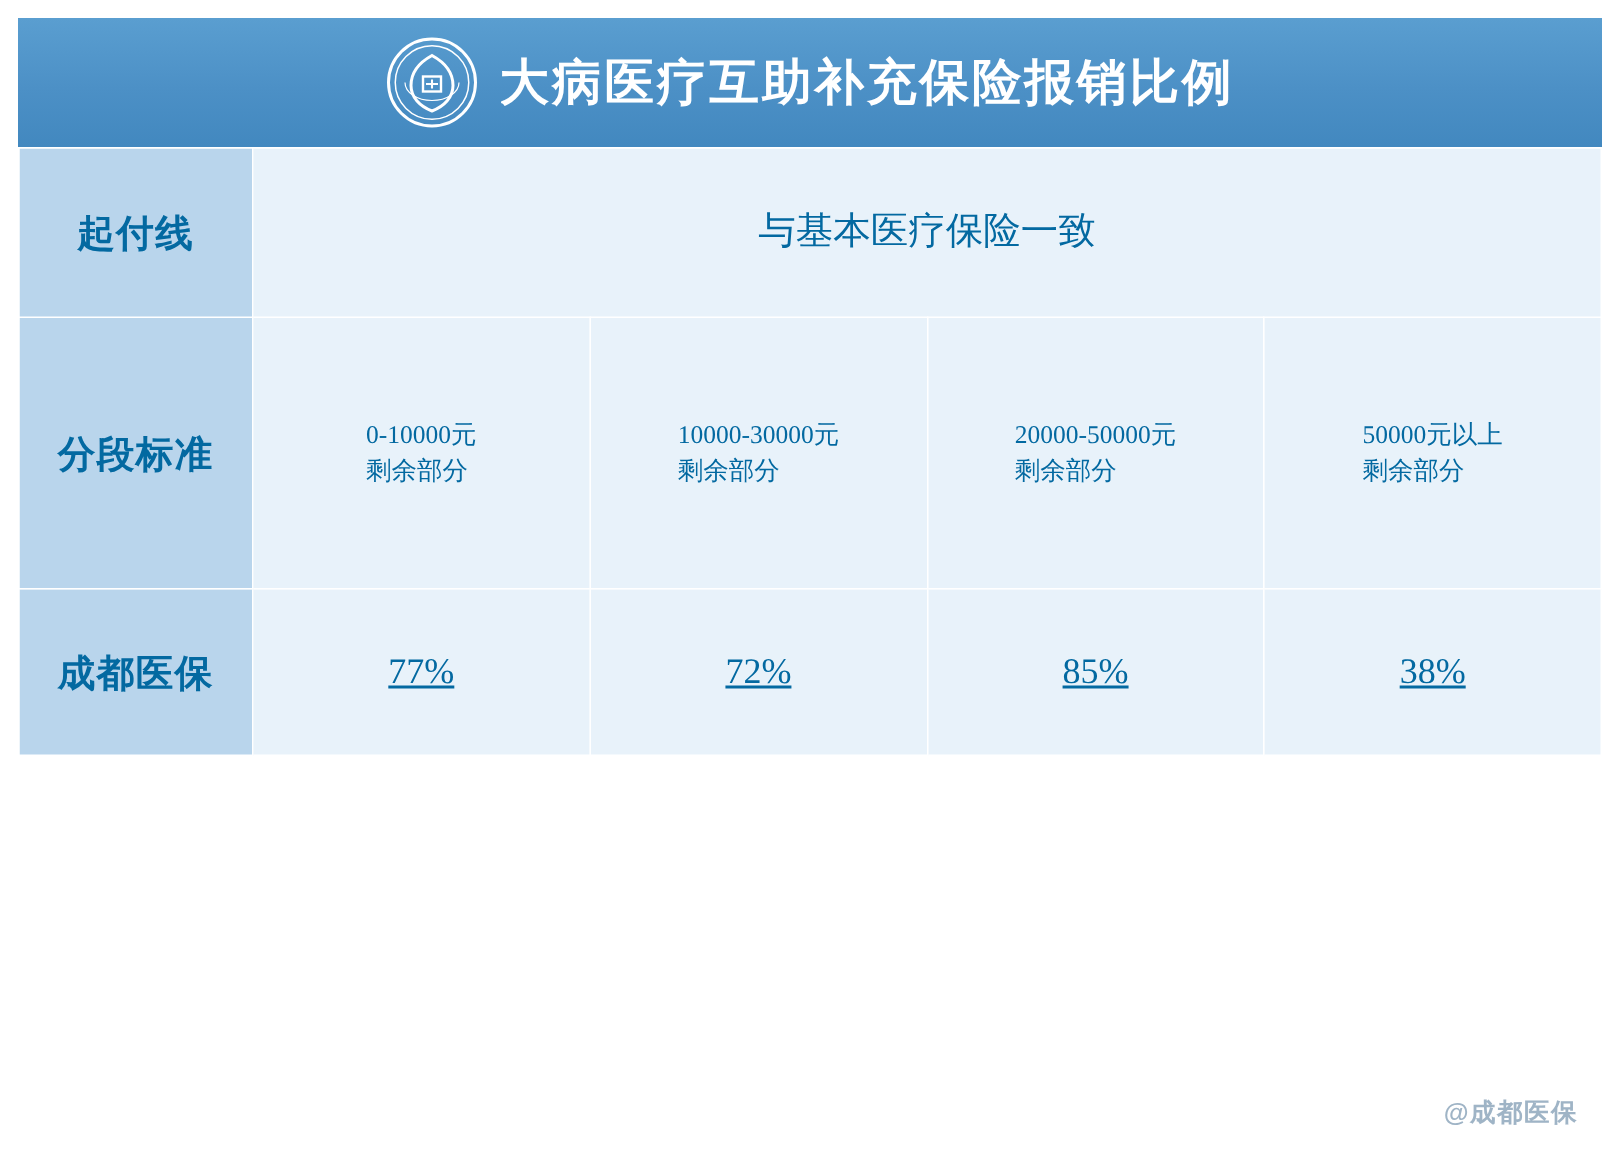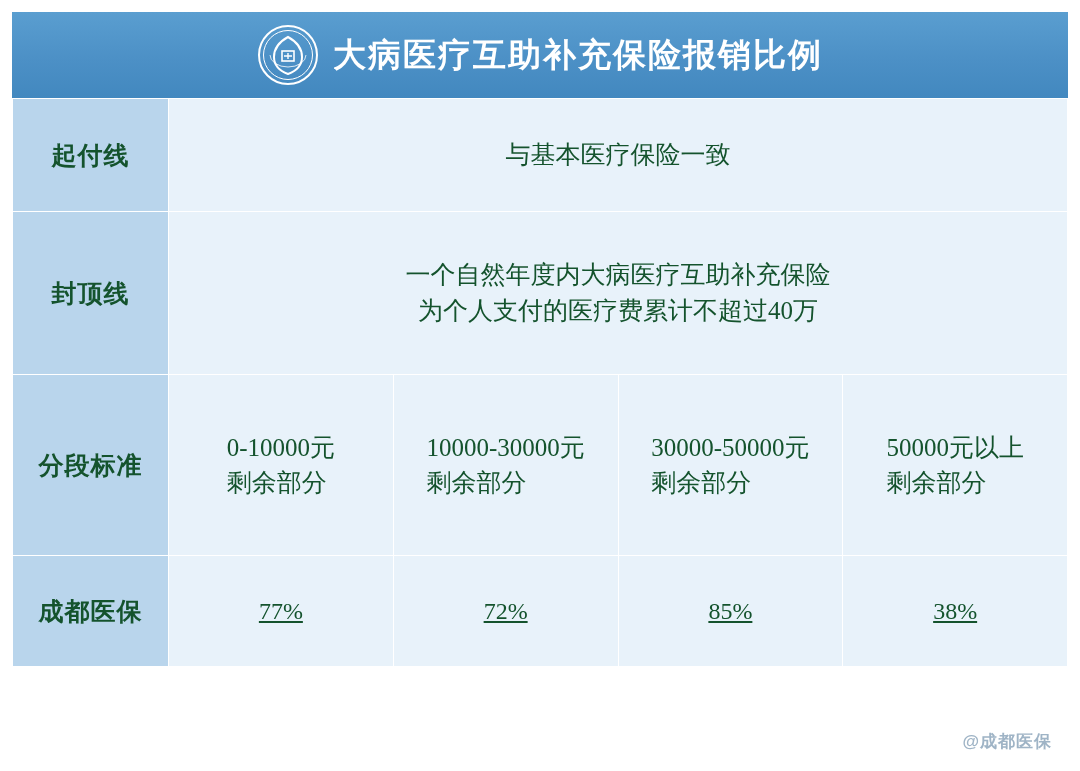--- a/index.html
+++ b/index.html
@@ -52,21 +52,21 @@
   .table {
     margin: 0 4px;
     width: calc(100% - 8px);
     border-collapse: collapse;
     table-layout: fixed;
   }
   .table td {
     border: 1px solid #ffffff;
     text-align: center;
     vertical-align: middle;
-    color: #14532d;
+    color: #0369a1;
     font-family: "Liberation Serif", "DejaVu Serif", serif;
   }
   .label-cell {
     width: 153px;
     background: #b9d5ec;
     font-size: 25px;
     font-weight: bold;
     letter-spacing: 1px;
     color: #15283a;
   }
@@ -77,21 +77,21 @@
     line-height: 1.45;
     margin-left: 12px;
   }
   .row-qifu td { height: 110px; }
   .row-fengding td { height: 160px; }
   .row-fenduan td { height: 178px; }
   .row-baoxiao td { height: 108px; }
 
   .seg-cell {
     background: #e8f2fa;
-    font-size: 25px;
+    font-size: 17px;
     line-height: 1.4;
     padding: 0 24px;
     text-align: left;
   }
   .seg-inner {
     display: inline-block;
     text-align: left;
   }
   .ratio-cell {
     background: #e8f2fa;
@@ -130,45 +130,38 @@
     <span class="title-text">大病医疗互助补充保险报销比例</span>
   </div>
 
   <table class="table">
     <tbody>
       <tr class="row-qifu">
         <td class="label-cell">起付线</td>
         <td class="value-cell" colspan="4">与基本医疗保险一致</td>
       </tr>
 
-      <tr class="row-fengding">
-        <td class="label-cell">封顶线</td>
-        <td class="value-cell" colspan="4">
-          <div>一个自然年度内大病医疗互助补充保险</div>
-          <div>为个人支付的医疗费累计不超过40万</div>
-        </td>
-      </tr>
 
       <tr class="row-fenduan">
         <td class="label-cell">分段标准</td>
         <td class="seg-cell">
           <span class="seg-inner">
             <span>0-10000元</span><br>
             <span>剩余部分</span>
           </span>
         </td>
         <td class="seg-cell">
           <span class="seg-inner">
             <span>10000-30000元</span><br>
             <span>剩余部分</span>
           </span>
         </td>
         <td class="seg-cell">
           <span class="seg-inner">
-            <span>30000-50000元</span><br>
+            <span>20000-50000元</span><br>
             <span>剩余部分</span>
           </span>
         </td>
         <td class="seg-cell">
           <span class="seg-inner">
             <span>50000元以上</span><br>
             <span>剩余部分</span>
           </span>
         </td>
       </tr>

